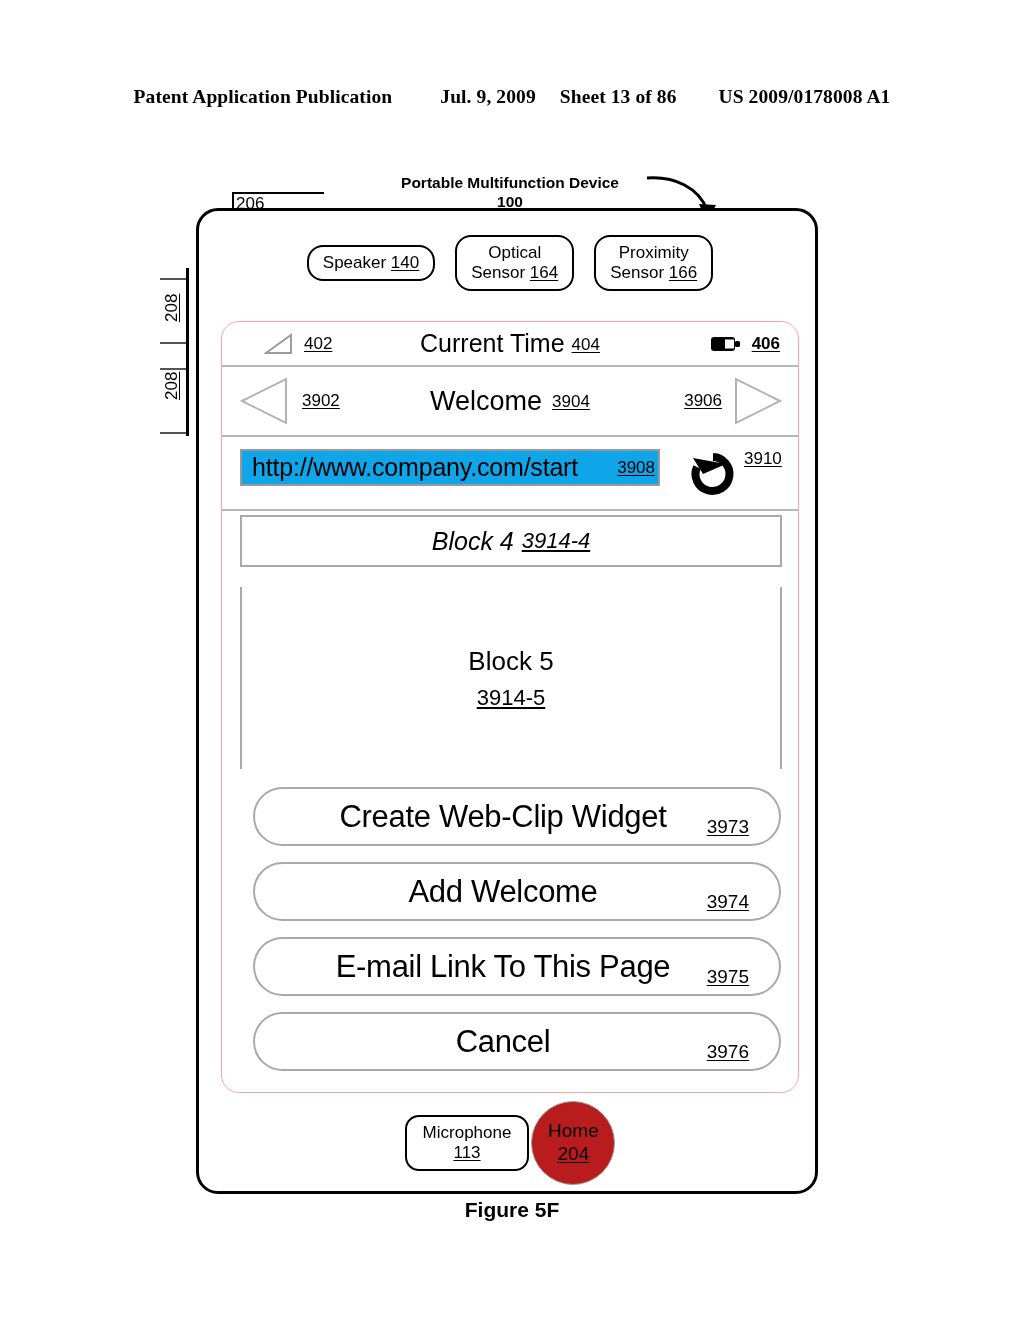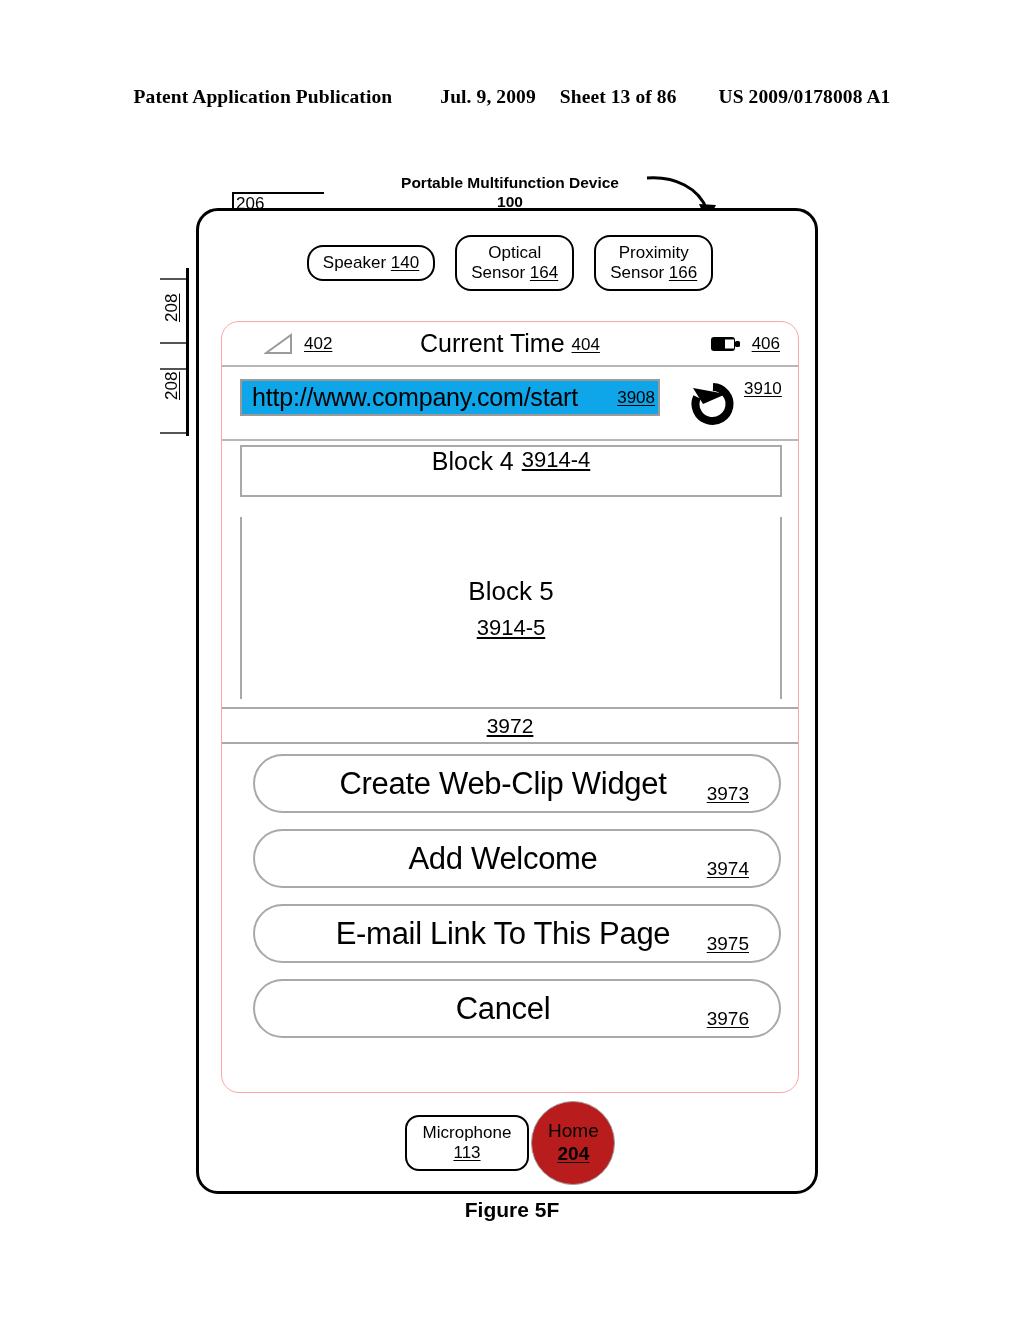--- a/index.html
+++ b/index.html
@@ -110,21 +110,21 @@
 
   
   .status-bar {
     position: relative; height: 45px; width: 100%;
     border-bottom: 2px solid #b7b7b7;
     display: flex; align-items: center;
   }
   .sb-left { position: absolute; left: 42px; display: flex; align-items: center; gap: 10px; }
   .sb-center { width: 100%; text-align: center; font-size: 25px; white-space: nowrap; }
   .sb-center .u { font-size: 17px; text-decoration: underline; text-underline-offset: 2px; vertical-align: 2px; margin-left: 7px; }
-  .sb-right { position: absolute; right: 18px; display: flex; align-items: center; gap: 10px; }
+  .sb-right { position: absolute; right: 18px; display: flex; align-items: center; gap: 10px; font-weight: bold; }
   .numref {
     font-size: 17px; text-decoration: underline; text-underline-offset: 2px;
   }
 
   
   .nav-bar {
     position: relative; height: 70px; width: 100%;
     border-bottom: 2px solid #b7b7b7;
     display: flex; align-items: center;
   }
@@ -148,22 +148,22 @@
   }
   .url-text { font-size: 25px; white-space: nowrap; letter-spacing: -.2px; }
   .reload-wrap { position: absolute; left: 462px; top: 8px; display: flex; align-items: flex-start; }
   .reload-num { font-size: 17px; text-decoration: underline; text-underline-offset: 2px; margin-left: 2px; margin-top: 4px; }
 
   
   .block4 {
     position: absolute; left: 18px; top: 4px;
     width: 542px; height: 52px;
     border: 2px solid #a9a9a9;
-    display: flex; align-items: flex-start; justify-content: center;
-    font-size: 25px; white-space: nowrap;
+    display: flex; align-items: center; justify-content: center;
+    font-size: 25px; white-space: nowrap; font-style: italic;
   }
   .block4 .u { font-size: 22px; text-decoration: underline; text-underline-offset: 2px; margin-left: 8px; }
   .content-area { position: relative; height: 266px; width: 100%; }
   .block5 {
     position: absolute; left: 18px; top: 76px;
     width: 542px; height: 182px;
     border-left: 2px solid #a9a9a9; border-right: 2px solid #a9a9a9;
     display: flex; flex-direction: column; align-items: center; justify-content: center;
     gap: 8px;
   }
@@ -205,21 +205,21 @@
     padding: 6px 16px; text-align: center; line-height: 1.2;
     font-size: 17px; background: #fff;
   }
   .mic-pill .u { text-decoration: underline; text-underline-offset: 2px; }
   .home-circle {
     width: 84px; height: 84px; border-radius: 50%;
     border: 1.6px solid #9e9e9e; background: #b91c1c;
     display: flex; flex-direction: column; align-items: center; justify-content: center;
     line-height: 1.2; font-size: 19px;
   }
-  .home-circle .u { text-decoration: underline; text-underline-offset: 2px; font-weight: bold; }
+  .home-circle .u { text-decoration: underline; text-underline-offset: 2px; }
 
   .u { text-decoration: underline; text-underline-offset: 2px; }
 </style>
 </head>
 <body>
 
 <div id="page">
 
   <div class="pub-header">
     <span class="h-title">Patent Application Publication</span>
@@ -293,20 +293,37 @@
         <div class="sb-right">
           <svg width="32" height="20" viewBox="0 0 32 20">
             <rect x="1" y="3" width="24" height="14" rx="3" fill="#000"></rect>
             <rect x="15" y="5.5" width="9" height="9" fill="#fff"></rect>
             <rect x="25" y="7" width="5" height="6" rx="1.6" fill="#000"></rect>
           </svg>
           <span class="numref">406</span>
         </div>
       </div>
 
+      <div class="nav-bar">
+        <div class="nav-left">
+          <svg width="52" height="52" viewBox="0 0 52 52">
+            <polygon points="4,26 48,4 48,48" fill="none" stroke="#b2b2b2" stroke-width="2"></polygon>
+          </svg>
+          <span class="numref">3902</span>
+        </div>
+        <div class="nav-title">
+          <span>Welcome</span><span class="u">3904</span>
+        </div>
+        <div class="nav-right">
+          <span class="numref">3906</span>
+          <svg width="52" height="52" viewBox="0 0 52 52">
+            <polygon points="48,26 4,4 4,48" fill="none" stroke="#b2b2b2" stroke-width="2"></polygon>
+          </svg>
+        </div>
+      </div>
 
       <div class="url-bar">
         <div class="url-field">
           <span class="url-text">http://www.company.com/start</span>
           <span class="numref">3908</span>
         </div>
         <div class="reload-wrap">
           <svg width="58" height="58" viewBox="0 0 58 58">
             <path d="M13,22 A17,17 0 1 0 29,12" fill="none" stroke="#000" stroke-width="8" stroke-linecap="butt"></path>
             <polygon points="9,13 42,19 19,29" fill="#000"></polygon>
@@ -319,23 +336,20 @@
         <div class="block4">
           <span>Block 4</span>
           <span class="u">3914-4</span>
         </div>
         <div class="block5">
           <div class="b5-title">Block 5</div>
           <div class="b5-num">3914-5</div>
         </div>
       </div>
 
-      <div class="band-3972">
-        <span>3972</span>
-      </div>
 
       <div class="actions">
         <div class="action-btn">
           <span class="ab-label">Create Web-Clip Widget</span>
           <span class="ab-num">3973</span>
         </div>
         <div class="action-btn">
           <span class="ab-label">Add Welcome</span>
           <span class="ab-num">3974</span>
         </div>

